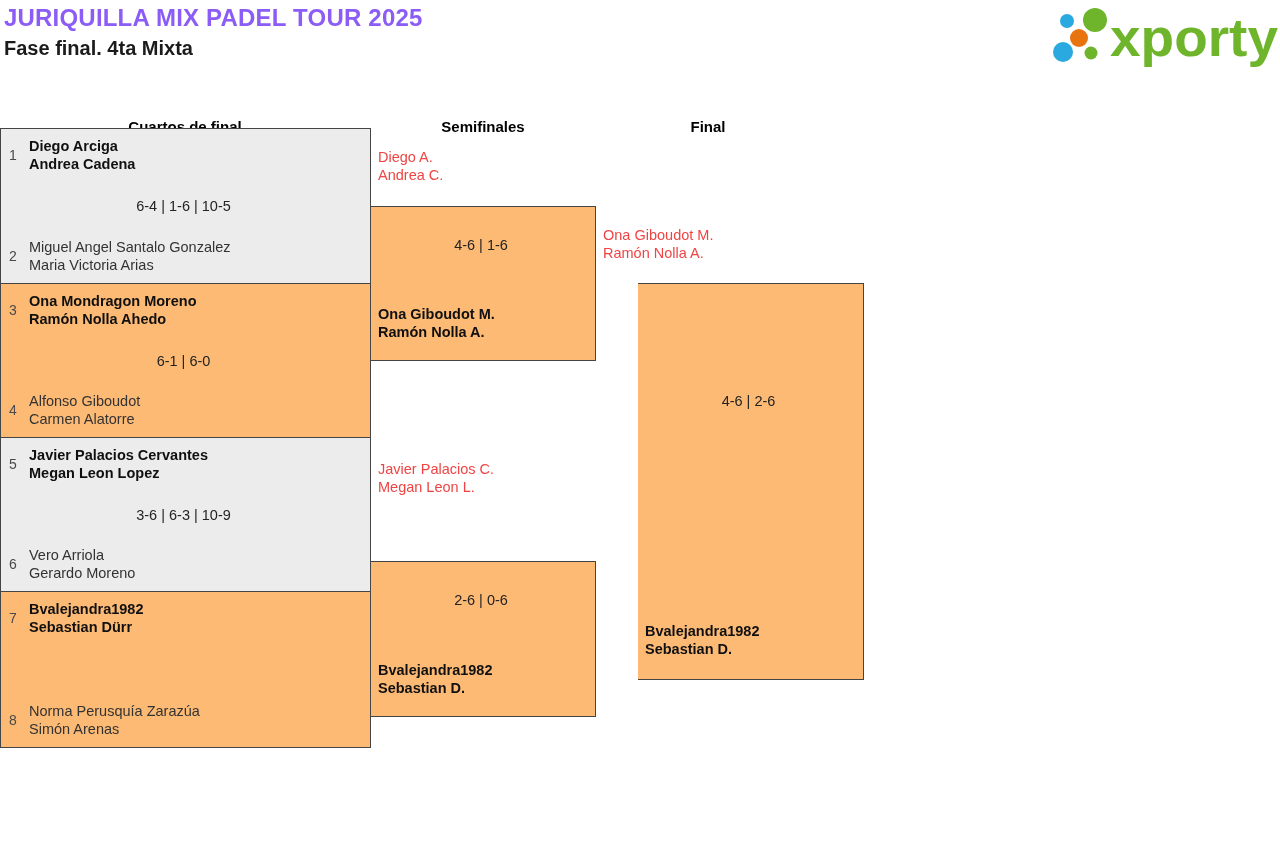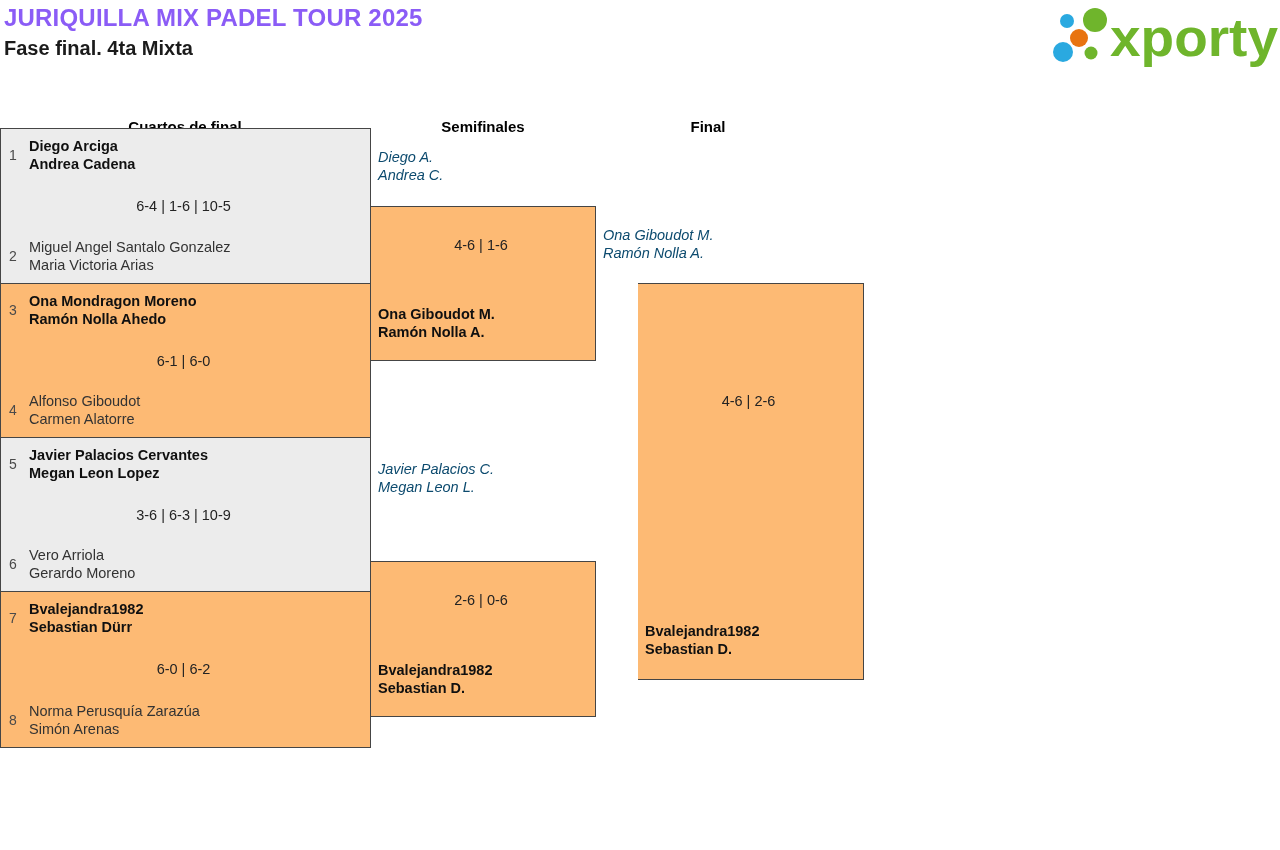--- a/index.html
+++ b/index.html
@@ -58,21 +58,21 @@
   .inbox-winner {
     position:absolute; left:7px; bottom:19px;
     font-size:14.5px; line-height:18px; font-weight:700; color:#101010;
   }
 
   .final-box { left:595px; top:283px; width:226px; height:397px; border-left:none;margin-left:43px; }
   .final-box .score { top:109px; }
   .final-box .inbox-winner { bottom:21px; }
 
   .feeder {
-    position:absolute; font-size:14.5px; line-height:18px; color:#0c4a6e;font-style:italic;
+    position:absolute; font-size:14.5px; line-height:18px; color:#ef4444;
   }
   .feeder-sf1   { left:378px; top:148px; }
   .feeder-sf2   { left:378px; top:460px; }
   .feeder-final { left:603px; top:226px; }
 </style>
 </head>
 <body>
 
 <div class="title">JURIQUILLA MIX PADEL TOUR 2025</div>
 <div class="subtitle">Fase final. 4ta Mixta</div>
@@ -147,21 +147,20 @@
 </div>
 
 <div class="box qf qf4">
   <div class="team-row top">
     <span class="seed">7</span>
     <div class="names win">
       <div>Bvalejandra1982</div>
       <div>Sebastian Dürr</div>
     </div>
   </div>
-  <div class="score">6-0 | 6-2</div>
   <div class="team-row bottom">
     <span class="seed">8</span>
     <div class="names">
       <div>Norma Perusquía Zarazúa</div>
       <div>Simón Arenas</div>
     </div>
   </div>
 </div>
 
 <div class="feeder feeder-sf1">

